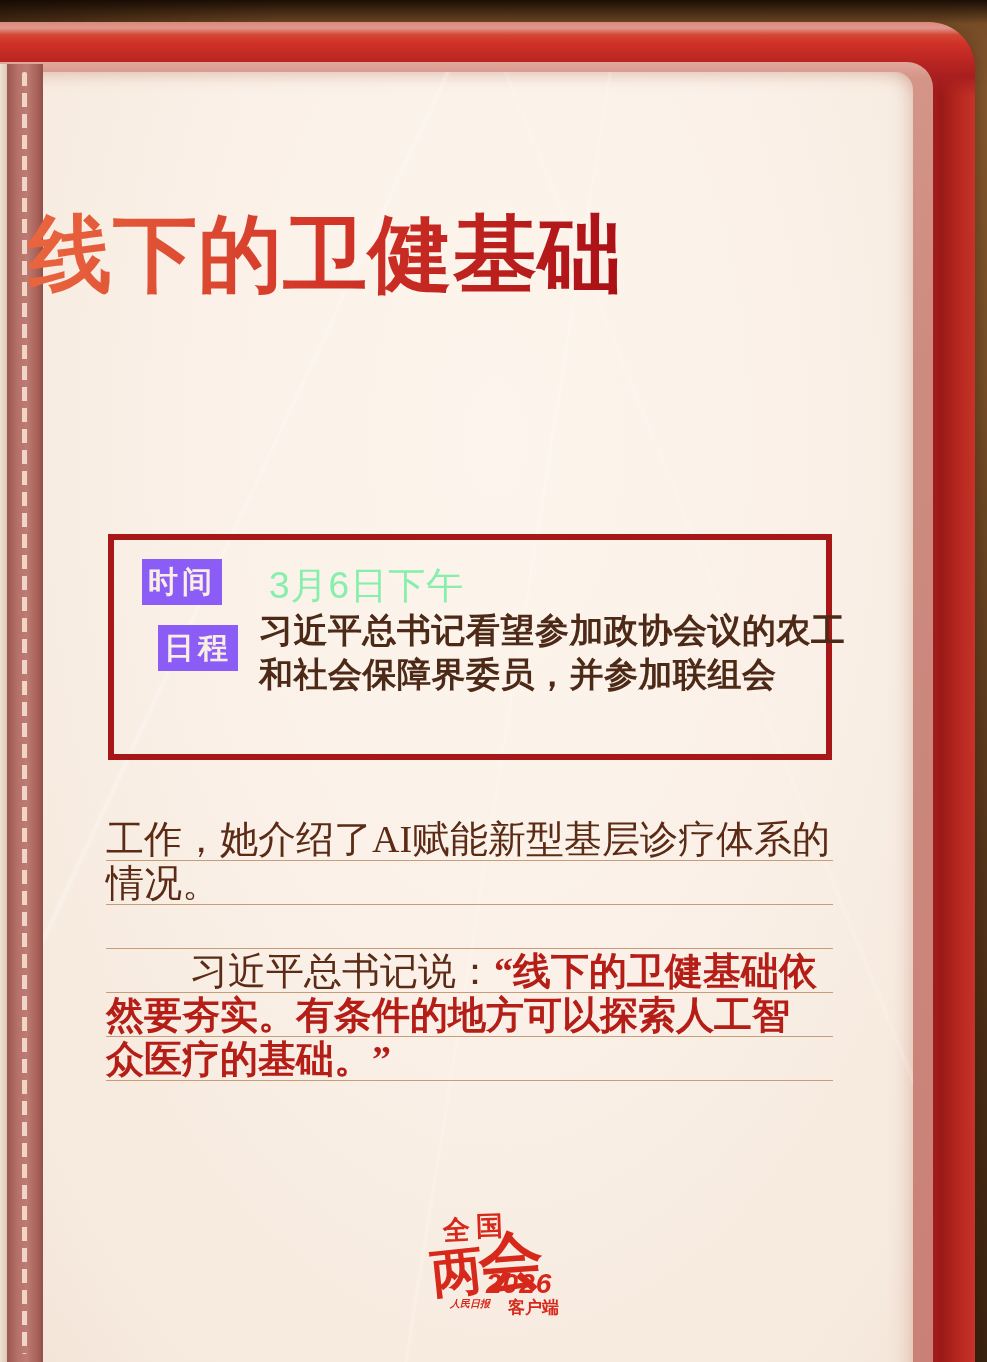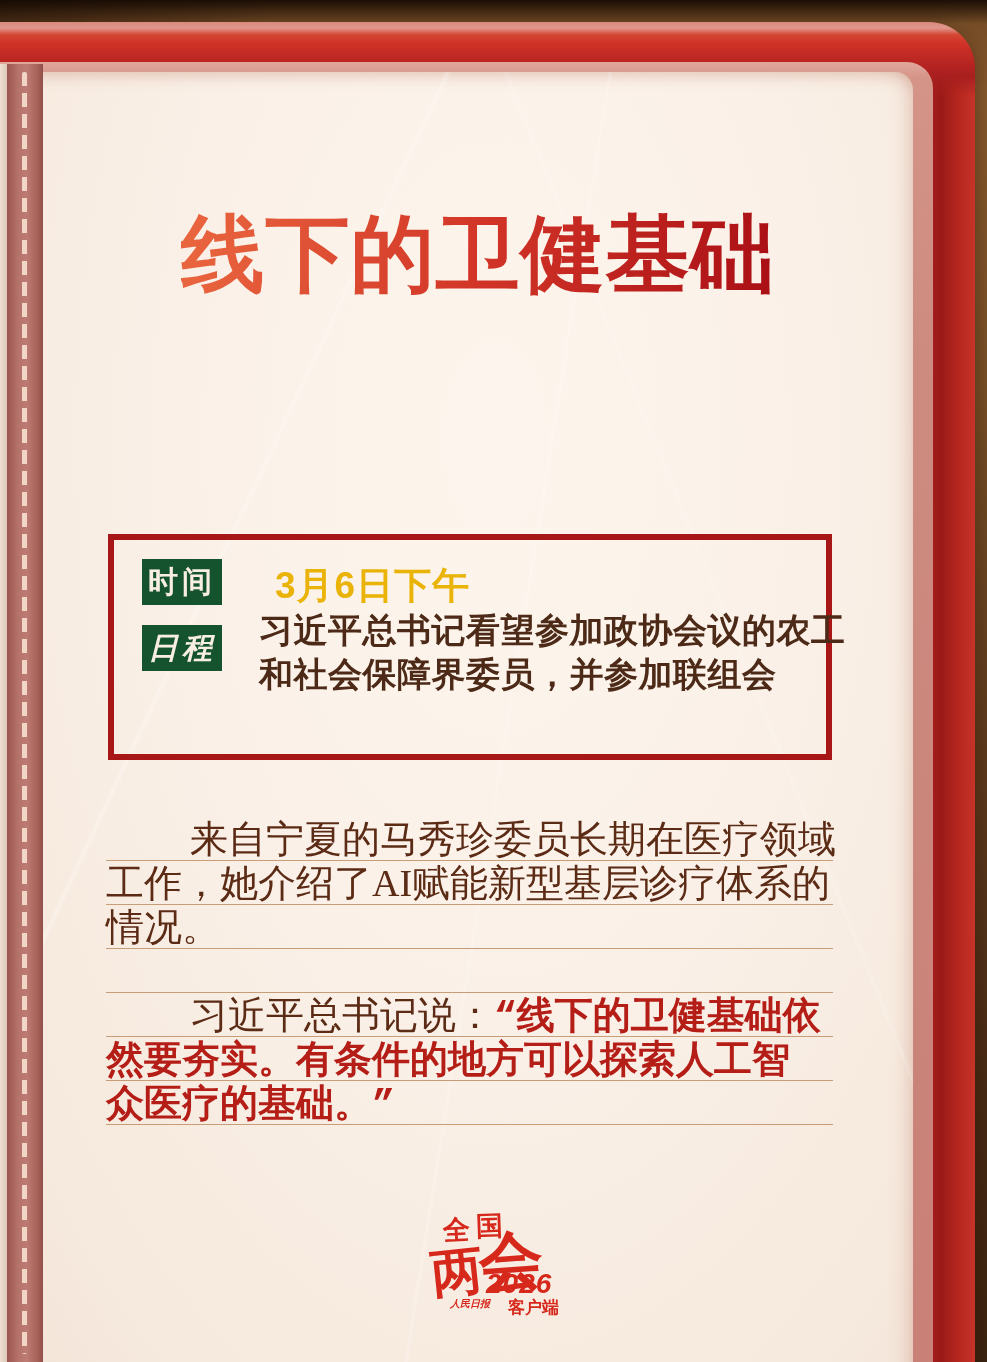--- a/index.html
+++ b/index.html
@@ -61,55 +61,55 @@
     position:absolute;left:7px;top:64px;width:36px;height:1298px;
     background:linear-gradient(90deg,#9a564f 0%,#b5726b 30%,#bc7b73 55%,#a86158 85%,#8f4f49 100%);
   }
   .stitch{
     position:absolute;left:15px;top:8px;width:5px;height:calc(100% - 16px);border-radius:2px;
     background:repeating-linear-gradient(180deg,rgba(246,221,205,.92) 0 14px,rgba(246,221,205,0) 14px 21px);
   }
   
   .headline{
     position:absolute;left:28px;top:206px;width:900px;margin:0;
-    text-align:center;font-weight:900;font-size:84px;line-height:97px;letter-spacing:1px;
+    text-align:left;font-weight:900;font-size:84px;line-height:97px;letter-spacing:1px;
   }
   .headline .ln{display:inline-block;color:transparent;-webkit-background-clip:text;background-clip:text;}
   .ln1{background-image:linear-gradient(97deg,#e9653e 2%,#d23527 50%,#ab1016 98%);}
   .ln2{background-image:linear-gradient(97deg,#e55a33 0%,#c2221d 55%,#a30d12 100%);}
   
   .infobox{
     position:absolute;left:108px;top:534px;width:724px;height:226px;box-sizing:border-box;
     border:6px solid #a81717;
   }
   .badge{
-    position:absolute;width:80px;height:46px;background:#14532d;color:#f9eee2;
+    position:absolute;width:80px;height:46px;background:#8b5cf6;color:#f9eee2;
     font-size:30px;font-weight:700;letter-spacing:4px;
     display:flex;align-items:center;justify-content:center;
   }
   .badge-time{left:28px;top:19px;}
-  .badge-schedule{left:28px;top:85px;font-style:italic;}
+  .badge-schedule{left:44px;top:85px;}
   .time-value{
-    position:absolute;left:161px;top:21px;
-    font-size:37px;font-weight:700;color:#eab308;letter-spacing:1px;
+    position:absolute;left:155px;top:21px;
+    font-size:37px;font-weight:400;color:#86efac;letter-spacing:1px;
   }
   .schedule{
     position:absolute;left:145px;top:68px;width:575px;
     font-size:34px;font-weight:700;color:#4d2a17;letter-spacing:.5px;
   }
   .schedule .sched-line{height:44px;line-height:44px;white-space:nowrap;}
   
   .ruled{position:absolute;left:106px;top:817px;width:727px;}
   .ruled-line{
     height:44px;box-sizing:border-box;border-bottom:1px solid #c79d78;
     font-size:38px;line-height:45px;white-space:nowrap;
   }
   .ruled-line.indent{text-indent:84px;}
   .seg-serif{font-family:"Liberation Serif","DejaVu Serif",serif;color:#5b2b15;}
-  .seg-quote{font-family:Liberation Mono, monospace;color:#b51d17;font-weight:900;}
+  .seg-quote{font-family:Liberation Serif, serif;color:#b51d17;font-weight:900;}
   
   .logo span{position:absolute;color:#d7281c;}
   .lg-quan{left:443px;top:1212px;font-size:27px;font-weight:900;transform:rotate(-3deg);}
   .lg-guo{left:476px;top:1208px;font-size:27px;font-weight:900;transform:rotate(-2deg);}
   .lg-liang{left:431px;top:1238px;font-size:52px;font-weight:900;transform:rotate(-6deg);}
   .lg-hui{left:479px;top:1218px;font-size:64px;font-weight:900;transform:rotate(-4deg);}
   .lg-year{left:486px;top:1268px;font-size:28px;font-weight:900;font-style:italic;letter-spacing:1px;}
   .lg-masthead{left:450px;top:1297px;font-size:10px;font-weight:700;font-style:italic;font-family:"Liberation Serif","DejaVu Serif",serif;}
   .lg-client{left:508px;top:1296px;font-size:17px;font-weight:900;}
 </style>
@@ -138,21 +138,20 @@
   <span class="badge badge-time">时间</span>
   <span class="time-value">3月6日下午</span>
   <span class="badge badge-schedule">日程</span>
   <div class="schedule" id="schedule-lines">
       <div class="sched-line">习近平总书记看望参加政协会议的农工</div>
       <div class="sched-line">和社会保障界委员，并参加联组会</div>
     </div>
 </div>
 
 <div class="ruled" id="ruled-area">
-    <div class="ruled-line indent"><span class="seg-serif">来自宁夏的马秀珍委员长期在医疗领域</span></div>
     <div class="ruled-line"><span class="seg-serif">工作，她介绍了AI赋能新型基层诊疗体系的</span></div>
     <div class="ruled-line"><span class="seg-serif">情况。</span></div>
     <div class="ruled-line"></div>
     <div class="ruled-line indent"><span class="seg-serif">习近平总书记说：</span><span class="seg-quote">“线下的卫健基础依</span></div>
     <div class="ruled-line"><span class="seg-quote">然要夯实。有条件的地方可以探索人工智</span></div>
     <div class="ruled-line"><span class="seg-quote">众医疗的基础。”</span></div>
   </div>
 
 <div class="logo">
   <span class="lg-quan">全</span>

